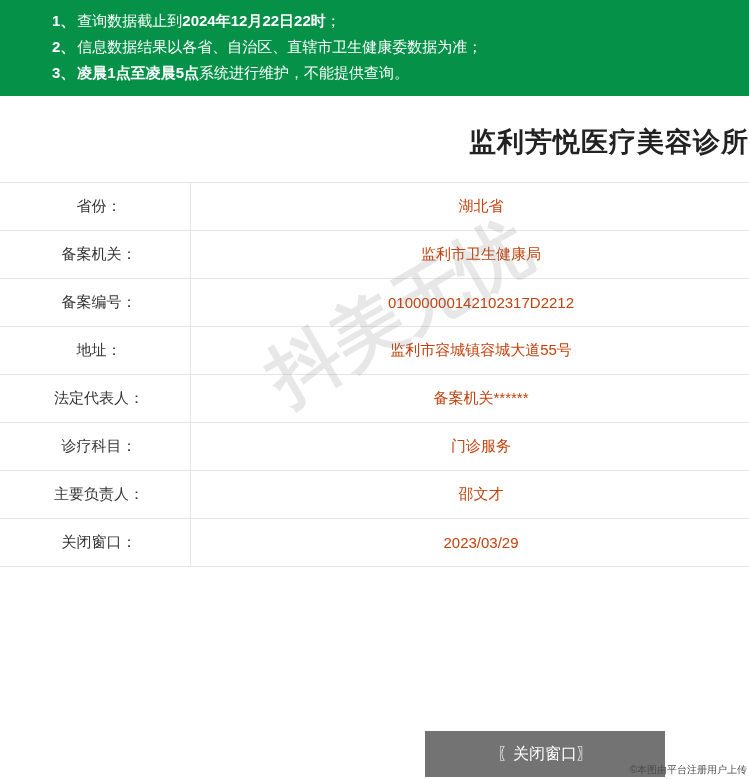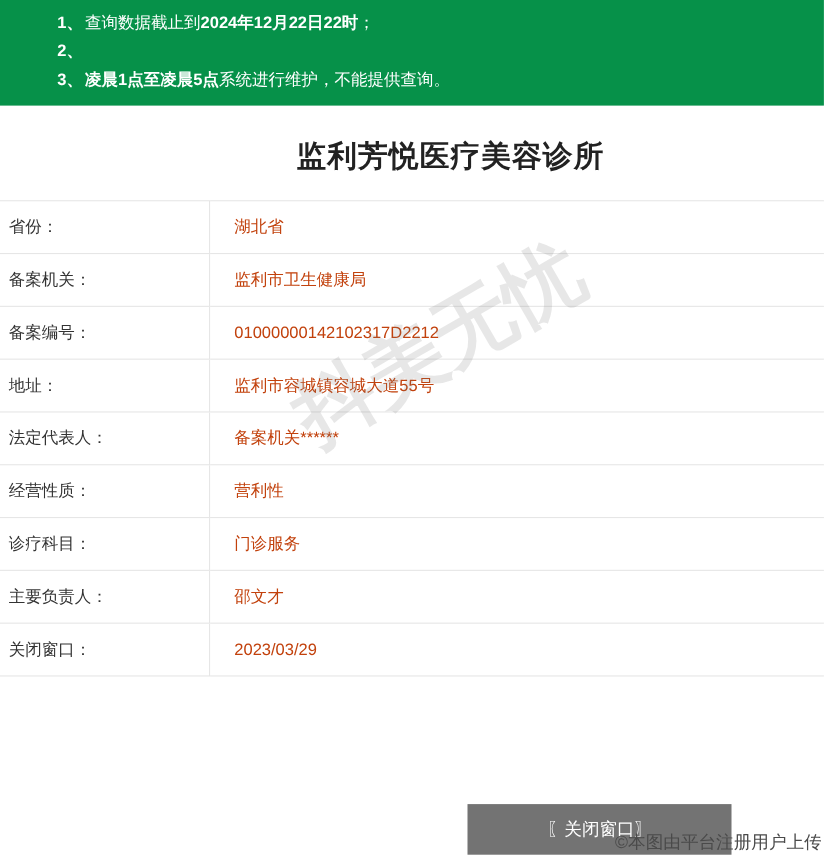--- a/index.html
+++ b/index.html
@@ -34,36 +34,37 @@
   .notice-num {
     font-weight: bold;
     margin-right: 2px;
   }
   .notice-text strong {
     font-weight: bold;
   }
 
   
   .title-wrap {
-    text-align: center;
+    text-align: right;
     padding: 28px 0 22px 0;
     padding-left: 70px;
   }
   .title {
     font-size: 27px;
     font-weight: bold;
     color: #222222;
     letter-spacing: 1px;
   }
 
   
   .info-table {
     width: 749px;
     border-collapse: collapse;
     table-layout: fixed;
+    text-align: center;
   }
   .info-table tr {
     border-top: 1px solid #e6e6e6;
     border-bottom: 1px solid #e6e6e6;
   }
   .info-table td {
     padding: 14px 0 14px 8px;
     font-size: 15px;
     vertical-align: middle;
     height: 18px;
@@ -114,37 +115,38 @@
     color: rgba(120,120,120,0.18);
     transform: rotate(-30deg);
     pointer-events: none;
     white-space: nowrap;
     font-family: "Liberation Sans", sans-serif;
   }
   .watermark-corner {
     position: absolute;
     right: 2px;
     bottom: 2px;
-    font-size: 16px;
+    font-size: 10px;
     color: #4a4a4a;
     background: transparent;
     pointer-events: none;
     white-space: nowrap;
   }
 </style>
 </head>
 <body>
 
 <div class="notice">
   <div class="notice-line">
     <span class="notice-num">1、</span>
     <span class="notice-text"><span>查询数据截止到</span><strong>2024年12月22日22时</strong><span>；</span></span>
   </div>
   <div class="notice-line">
     <span class="notice-num">2、</span>
+    <span class="notice-text"><span>信息数据结果以各省、自治区、直辖市卫生健康委数据为准；</span></span>
   </div>
   <div class="notice-line">
     <span class="notice-num">3、</span>
     <span class="notice-text"><strong>凌晨1点至凌晨5点</strong><span>系统进行维护，不能提供查询。</span></span>
   </div>
 </div>
 
 <div class="title-wrap">
   <span class="title">监利芳悦医疗美容诊所</span>
 </div>
@@ -165,24 +167,20 @@
     </tr>
     <tr>
       <td class="cell-label">地址：</td>
       <td class="cell-value">监利市容城镇容城大道55号</td>
     </tr>
     <tr>
       <td class="cell-label">法定代表人：</td>
       <td class="cell-value">备案机关******</td>
     </tr>
     <tr>
-      <td class="cell-label">经营性质：</td>
-      <td class="cell-value">营利性</td>
-    </tr>
-    <tr>
       <td class="cell-label">诊疗科目：</td>
       <td class="cell-value">门诊服务</td>
     </tr>
     <tr>
       <td class="cell-label">主要负责人：</td>
       <td class="cell-value">邵文才</td>
     </tr>
     <tr>
       <td class="cell-label">关闭窗口：</td>
       <td class="cell-value">2023/03/29</td>

